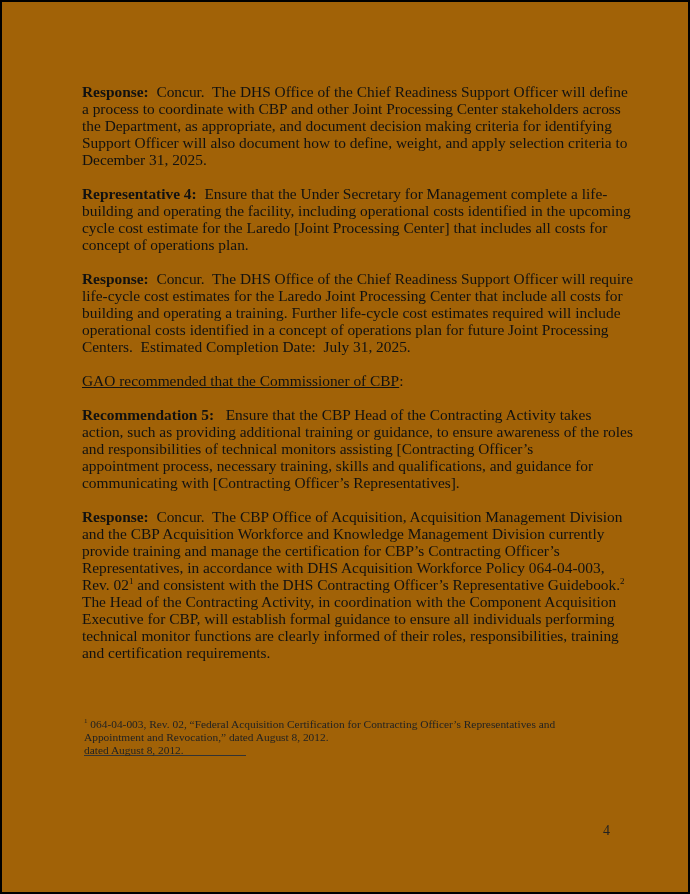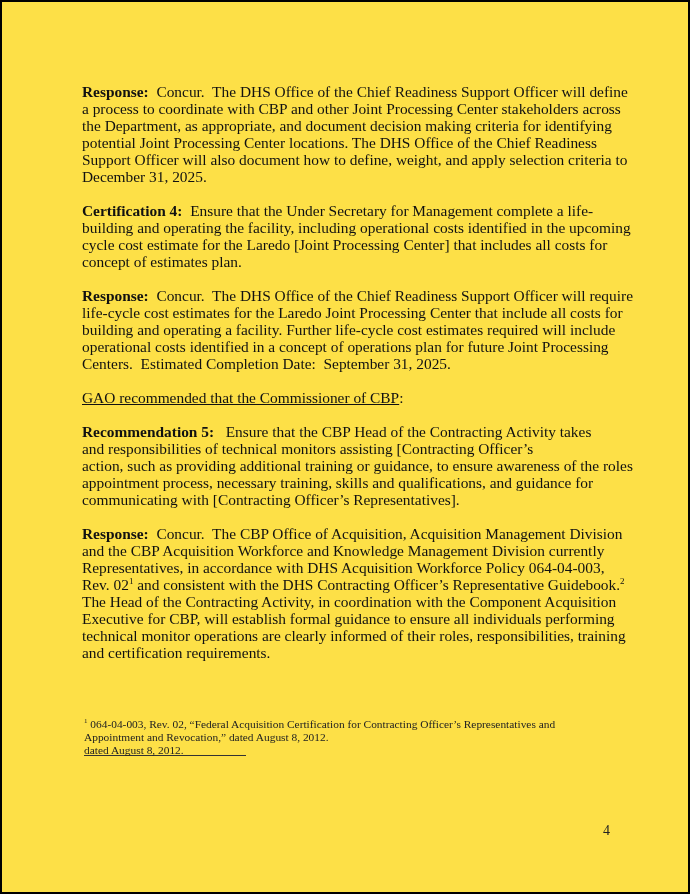--- a/index.html
+++ b/index.html
@@ -1,21 +1,21 @@
 <!DOCTYPE html>
 <html><head>
 <meta charset="utf-8">
 <style>
   html, body { margin: 0; padding: 0; background: #ffffff; }
   body { width: 690px; height: 894px; position: relative; overflow: hidden; }
   .page {
     position: absolute; left: 0; top: 0;
     width: 686px; height: 890px;
     border: 2px solid #000000;
-    background: #fde047;
+    background: #a16207;
   }
   .content {
     position: absolute; left: 80px; top: 81px; width: 540px;
     font-family: "Liberation Serif", serif;
     font-size: 15.4px; line-height: 17px; color: #111111;
   }
   .para { margin: 0 0 17px 0; }
   .line { white-space: nowrap; display: block; height: 17px; }
   .bold { font-weight: bold; }
   .underline { text-decoration: underline; margin-top: 33px; }
@@ -40,60 +40,60 @@
 </head>
 <body>
 
 <div class="page">
   <div class="content">
 
     <div class="para">
       <span class="line"><span class="bold">Response:</span><span style="white-space:pre">  Concur.  The DHS Office of the Chief Readiness Support Officer will define</span></span>
       <span class="line">a process to coordinate with CBP and other Joint Processing Center stakeholders across</span>
       <span class="line">the Department, as appropriate, and document decision making criteria for identifying</span>
-      <span class="line">potential Joint Processing Center locations.  The DHS Office of the Chief Readiness</span>
       <span class="line">Support Officer will also document how to define, weight, and apply selection criteria to</span>
       <span class="line">December 31, 2025.</span>
     </div>
 
     <div class="para">
-      <span class="line"><span class="bold">Certification 4:</span><span style="white-space:pre">  Ensure that the Under Secretary for Management complete a life-</span></span>
+      <span class="line"><span class="bold">Representative 4:</span><span style="white-space:pre">  Ensure that the Under Secretary for Management complete a life-</span></span>
       <span class="line">building and operating the facility, including operational costs identified in the upcoming</span>
       <span class="line">cycle cost estimate for the Laredo [Joint Processing Center] that includes all costs for</span>
-      <span class="line">concept of estimates plan.</span>
+      <span class="line">concept of operations plan.</span>
     </div>
 
     <div class="para">
       <span class="line"><span class="bold">Response:</span><span style="white-space:pre">  Concur.  The DHS Office of the Chief Readiness Support Officer will require</span></span>
       <span class="line">life-cycle cost estimates for the Laredo Joint Processing Center that include all costs for</span>
-      <span class="line">building and operating a facility.  Further life-cycle cost estimates required will include</span>
+      <span class="line">building and operating a training.  Further life-cycle cost estimates required will include</span>
       <span class="line">operational costs identified in a concept of operations plan for future Joint Processing</span>
-      <span class="line" style="white-space:pre">Centers.  Estimated Completion Date:  September 31, 2025.</span>
+      <span class="line" style="white-space:pre">Centers.  Estimated Completion Date:  July 31, 2025.</span>
     </div>
 
     <div class="para">
       <span class="line"><span class="underline">GAO recommended that the Commissioner of CBP</span><span>:</span></span>
     </div>
 
     <div class="para">
       <span class="line"><span class="bold">Recommendation 5:</span><span style="white-space:pre">   Ensure that the CBP Head of the Contracting Activity takes</span></span>
+      <span class="line">action, such as providing additional training or guidance, to ensure awareness of the roles</span>
       <span class="line">and responsibilities of technical monitors assisting [Contracting Officer’s</span>
-      <span class="line">action, such as providing additional training or guidance, to ensure awareness of the roles</span>
       <span class="line">appointment process, necessary training, skills and qualifications, and guidance for</span>
       <span class="line">communicating with [Contracting Officer’s Representatives].</span>
     </div>
 
     <div class="para">
       <span class="line"><span class="bold">Response:</span><span style="white-space:pre">  Concur.  The CBP Office of Acquisition, Acquisition Management Division</span></span>
       <span class="line">and the CBP Acquisition Workforce and Knowledge Management Division currently</span>
+      <span class="line">provide training and manage the certification for CBP’s Contracting Officer’s</span>
       <span class="line">Representatives, in accordance with DHS Acquisition Workforce Policy 064-04-003,</span>
       <span class="line"><span>Rev. 02</span><sup>1</sup><span style="white-space:pre"> and consistent with the DHS Contracting Officer’s Representative Guidebook.</span><sup>2</sup></span>
       <span class="line">The Head of the Contracting Activity, in coordination with the Component Acquisition</span>
       <span class="line">Executive for CBP, will establish formal guidance to ensure all individuals performing</span>
-      <span class="line">technical monitor operations are clearly informed of their roles, responsibilities, training</span>
+      <span class="line">technical monitor functions are clearly informed of their roles, responsibilities, training</span>
       <span class="line">and certification requirements.</span>
     </div>
   </div>
 
   <div class="footnote-rule"></div>
 
   <div class="footnotes">
     <div>
       <span class="line"><sup>1</sup><span style="white-space:pre"> 064-04-003, Rev. 02, “Federal Acquisition Certification for Contracting Officer’s Representatives and</span></span>
       <span class="line">Appointment and Revocation,” dated August 8, 2012.</span>

